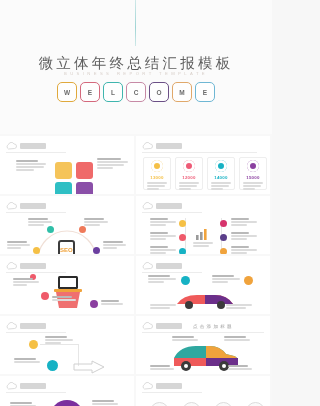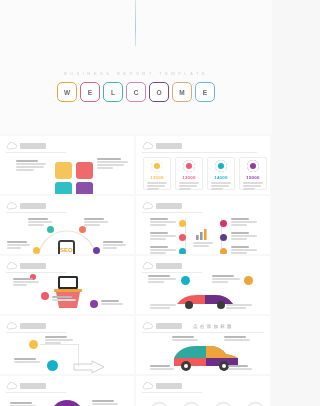--- a/index.html
+++ b/index.html
@@ -79,20 +79,21 @@
   }
   .seo { position: absolute; font-size: 6px; font-weight: bold; color: #f0a33c; }
 </style>
 </head>
 <body>
 
 <div id="page">
 
   <div class="hero">
     <div class="hero-line"></div>
+    <div class="hero-title">微立体年终总结汇报模板</div>
     <div class="hero-sub">Business report template</div>
     <div class="welcome-row" id="welcome-row">
         <div class="wbox" style="border-color: rgb(224, 169, 60);">
           <span>W</span>
         </div>
         <div class="wbox" style="border-color: rgb(212, 104, 124);">
           <span>E</span>
         </div>
         <div class="wbox" style="border-color: rgb(63, 181, 174);">
           <span>L</span>

